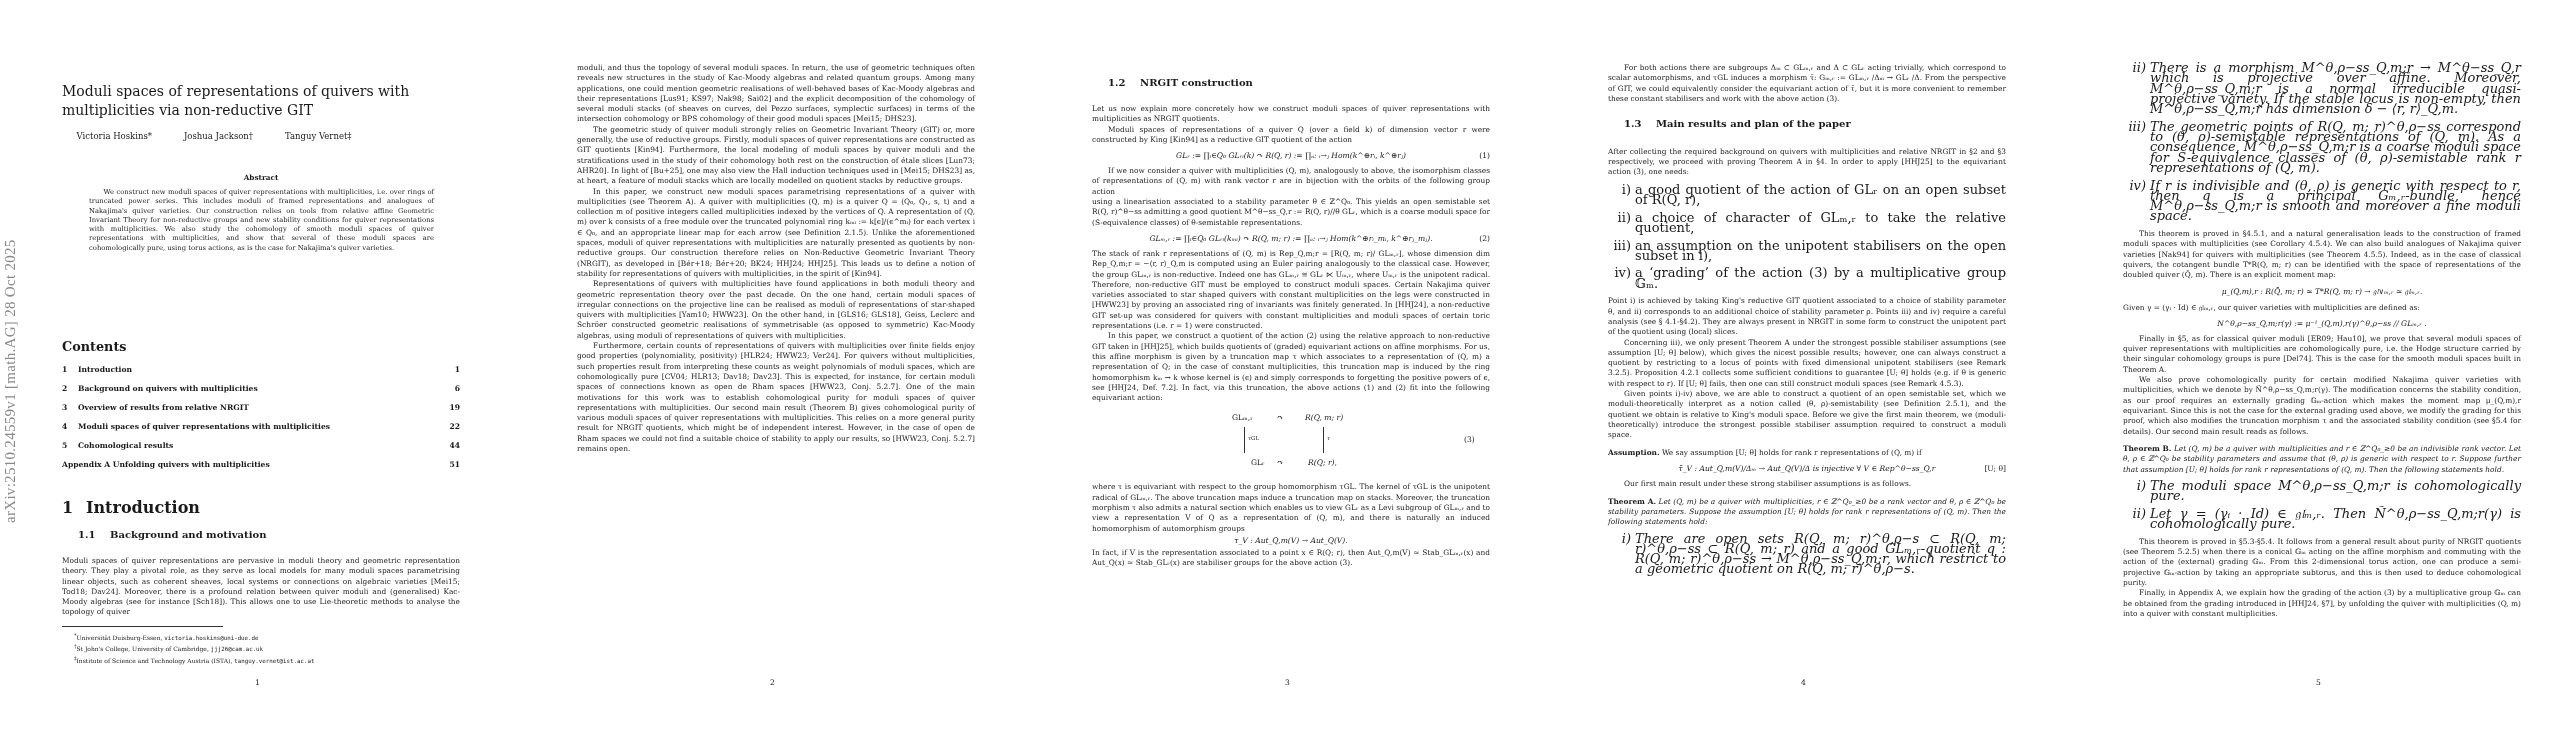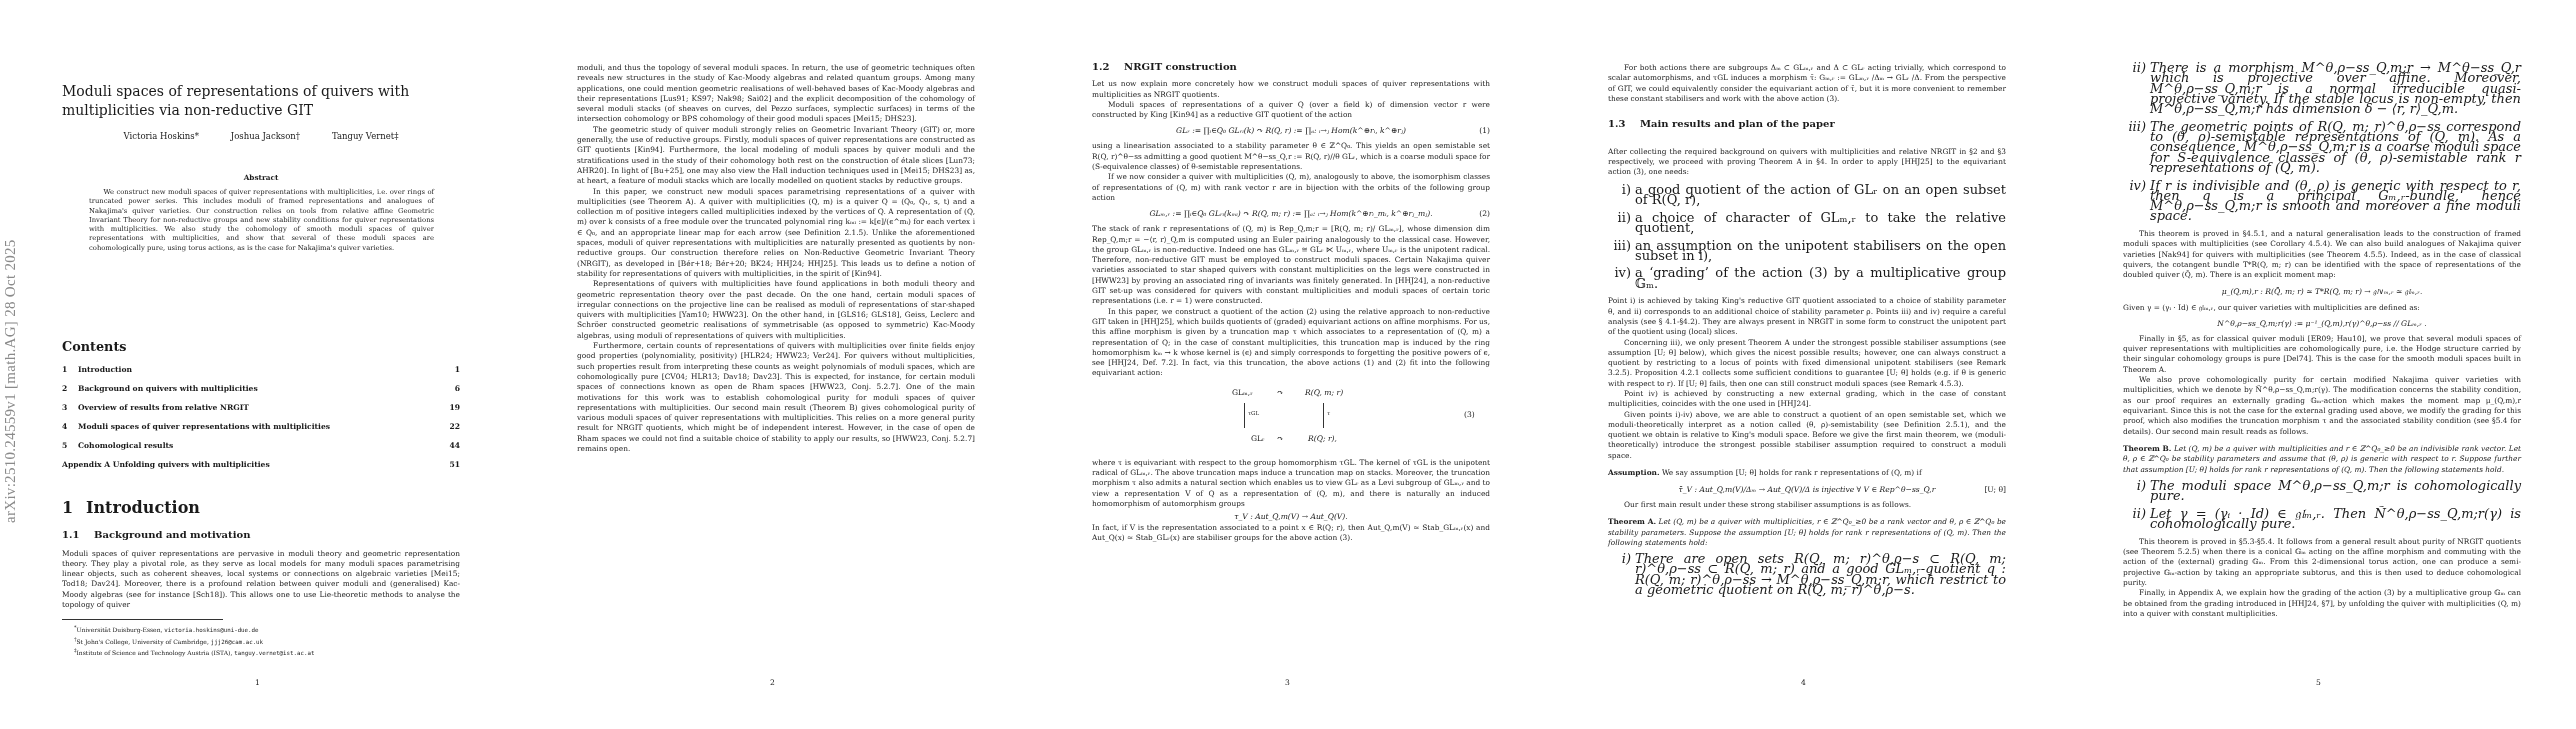--- a/index.html
+++ b/index.html
@@ -5,35 +5,35 @@
   html, body { margin:0; padding:0; background:#ffffff; }
   body { width:2576px; height:729px; position:relative; overflow:hidden;
          font-family:"DejaVu Serif","Liberation Serif",serif; color:#1a1a1a; }
   .page { position:absolute; top:0; width:515px; height:729px; background:#fff; box-sizing:border-box; }
   .col { position:absolute; left:62px; width:398px; }
   .p { font-size:7.4px; line-height:10.3px; text-align:justify; margin:0; }
   .p.ind { text-indent:16px; }
   .pn { position:absolute; left:0; width:515px; top:678px; text-align:center; font-size:7.6px; }
   .h1 { font-size:16px; font-weight:bold; margin:0; }
   .h1 .num { display:inline-block; width:24px; }
-  .h2 { font-size:10px; font-weight:bold; margin:0; }
+  .h2 { font-size:10px; font-weight:bold; margin:16px; }
   .h2 .num { display:inline-block; width:32px; }
   .eq { position:relative; text-align:center; font-size:7.6px; font-style:italic; margin:6px 0; }
   .eq .tag { position:absolute; right:0; top:0; font-style:normal; }
   .bold { font-weight:bold; }
   .it { font-style:italic; }
   .list { margin:0; padding:0; list-style:none; }
   .list li { font-size:13px; line-height:10.3px; position:relative; padding-left:27px; margin-bottom:7.3px; text-align:justify; }
   .list li .lab { position:absolute; left:0; width:23px; text-align:right; }
   .thm .p { font-style:italic; }
   .stamp { position:absolute; left:2.4px; top:158px; width:24px; height:365px; }
   .stamp span { position:absolute; left:0; top:365px; transform-origin:0 0; transform:rotate(-90deg);
                 font-family:"Liberation Serif","DejaVu Serif",serif; font-size:15px; color:#8a8a8a; white-space:nowrap; letter-spacing:0.3px; }
   .title { position:absolute; left:62px; width:398px; top:82px; text-align:left; font-size:14px; line-height:19px; }
-  .authors { position:absolute; left:62px; width:398px; top:131px; text-align:center; font-size:8.5px; }
+  .authors { position:absolute; left:62px; width:398px; top:131px; text-align:left; font-size:8.5px; }
   .authors span { margin:0 14.6px; }
   .abs-h { position:absolute; left:62px; width:398px; top:173px; text-align:center; font-size:7.3px; font-weight:bold; }
   .abs { position:absolute; left:89px; width:345px; top:188px; font-size:6.8px; line-height:9.3px; text-align:justify; text-indent:14.6px; margin:0; }
   .toc-h { position:absolute; left:62px; top:339px; font-size:12.8px; font-weight:bold; margin:0;}
   .toc { position:absolute; left:62px; width:398px; top:365px; }
   .toc-row { display:flex; font-size:7.6px; font-weight:bold; height:19px; }
   .toc-row .n { width:16px; }
   .toc-row .t { flex:1; }
   .toc-row .pg { width:24px; text-align:right; }
   .fnrule { width:161px; border-top:0.6px solid #333; margin:8.5px 0 3.6px 0; }
@@ -114,22 +114,22 @@
   </div>
   <div class="pn">2</div>
 </div>
 
 <div class="page" style="left:1030px;">
   <div class="col" style="top:61px;">
     <div class="h2"><span class="num">1.2</span><span>NRGIT construction</span></div>
     <p class="p" style="margin-top:7.3px;">Let us now explain more concretely how we construct moduli spaces of quiver representations with multiplicities as NRGIT quotients.</p>
     <p class="p ind">Moduli spaces of representations of a quiver Q (over a field k) of dimension vector r were constructed by King [Kin94] as a reductive GIT quotient of the action</p>
     <div class="eq"><span>GLᵣ := ∏ᵢ∈Q₀ GLᵣᵢ(k) ↷ R(Q, r) := ∏ₐ: ᵢ→ⱼ Hom(k^⊕rᵢ, k^⊕rⱼ)</span><span class="tag">(1)</span></div>
+    <p class="p ind">If we now consider a quiver with multiplicities (Q, m), analogously to above, the isomorphism classes of representations of (Q, m) with rank vector r are in bijection with the orbits of the following group action</p>
     <p class="p">using a linearisation associated to a stability parameter θ ∈ ℤ^Q₀. This yields an open semistable set R(Q, r)^θ−ss admitting a good quotient M^θ−ss_Q,r := R(Q, r)//θ GLᵣ, which is a coarse moduli space for (S-equivalence classes) of θ-semistable representations.</p>
-    <p class="p ind">If we now consider a quiver with multiplicities (Q, m), analogously to above, the isomorphism classes of representations of (Q, m) with rank vector r are in bijection with the orbits of the following group action</p>
     <div class="eq"><span>GLₘ,ᵣ := ∏ᵢ∈Q₀ GLᵣᵢ(kₘᵢ) ↷ R(Q, m; r) := ∏ₐ: ᵢ→ⱼ Hom(k^⊕rᵢ_mᵢ, k^⊕rⱼ_mⱼ).</span><span class="tag">(2)</span></div>
     <p class="p">The stack of rank r representations of (Q, m) is Rep_Q,m;r = [R(Q, m; r)/ GLₘ,ᵣ], whose dimension dim Rep_Q,m;r = −⟨r, r⟩_Q,m is computed using an Euler pairing analogously to the classical case. However, the group GLₘ,ᵣ is non-reductive. Indeed one has GLₘ,ᵣ ≅ GLᵣ ⋉ Uₘ,ᵣ, where Uₘ,ᵣ is the unipotent radical. Therefore, non-reductive GIT must be employed to construct moduli spaces. Certain Nakajima quiver varieties associated to star shaped quivers with constant multiplicities on the legs were constructed in [HWW23] by proving an associated ring of invariants was finitely generated. In [HHJ24], a non-reductive GIT set-up was considered for quivers with constant multiplicities and moduli spaces of certain toric representations (i.e. r = 1) were constructed.</p>
     <p class="p ind">In this paper, we construct a quotient of the action (2) using the relative approach to non-reductive GIT taken in [HHJ25], which builds quotients of (graded) equivariant actions on affine morphisms. For us, this affine morphism is given by a truncation map τ which associates to a representation of (Q, m) a representation of Q; in the case of constant multiplicities, this truncation map is induced by the ring homomorphism kₘ → k whose kernel is (ϵ) and simply corresponds to forgetting the positive powers of ϵ, see [HHJ24, Def. 7.2]. In fact, via this truncation, the above actions (1) and (2) fit into the following equivariant action:</p>
     <div class="diag">
       <div style="left:140px;top:3.6px;">GLₘ,ᵣ</div>
       <div style="left:185px;top:3.6px;">↷</div>
       <div style="left:213px;top:3.6px;font-style:italic;">R(Q, m; r)</div>
       <div style="left:152px;top:18px;height:25.5px;border-left:0.6px solid #333;"></div>
       <div style="left:156px;top:25.5px;font-size:5.5px;">τGL</div>
       <div style="left:231px;top:18px;height:25.5px;border-left:0.6px solid #333;"></div>
@@ -152,21 +152,20 @@
     <div class="h2" style="margin-top:13.4px;"><span class="num">1.3</span><span>Main results and plan of the paper</span></div>
     <p class="p" style="margin-top:18px;">After collecting the required background on quivers with multiplicities and relative NRGIT in §2 and §3 respectively, we proceed with proving Theorem A in §4. In order to apply [HHJ25] to the equivariant action (3), one needs:</p>
     <ul class="list" style="margin-top:7.3px;">
       <li><span class="lab">i)</span><span>a good quotient of the action of GLᵣ on an open subset of R(Q, r),</span></li>
       <li><span class="lab">ii)</span><span>a choice of character of GLₘ,ᵣ to take the relative quotient,</span></li>
       <li><span class="lab">iii)</span><span>an assumption on the unipotent stabilisers on the open subset in i),</span></li>
       <li><span class="lab">iv)</span><span>a ‘grading’ of the action (3) by a multiplicative group 𝔾ₘ.</span></li>
     </ul>
     <p class="p">Point i) is achieved by taking King's reductive GIT quotient associated to a choice of stability parameter θ, and ii) corresponds to an additional choice of stability parameter ρ. Points iii) and iv) require a careful analysis (see § 4.1-§4.2). They are always present in NRGIT in some form to construct the unipotent part of the quotient using (local) slices.</p>
     <p class="p ind">Concerning iii), we only present Theorem A under the strongest possible stabiliser assumptions (see assumption [U; θ] below), which gives the nicest possible results; however, one can always construct a quotient by restricting to a locus of points with fixed dimensional unipotent stabilisers (see Remark 3.2.5). Proposition 4.2.1 collects some sufficient conditions to guarantee [U; θ] holds (e.g. if θ is generic with respect to r). If [U; θ] fails, then one can still construct moduli spaces (see Remark 4.5.3).</p>
-    <p class="p ind">Point iv) is achieved by constructing a new external grading, which in the case of constant multiplicities, coincides with the one used in [HHJ24].</p>
     <p class="p ind">Given points i)-iv) above, we are able to construct a quotient of an open semistable set, which we moduli-theoretically interpret as a notion called (θ, ρ)-semistability (see Definition 2.5.1), and the quotient we obtain is relative to King's moduli space. Before we give the first main theorem, we (moduli-theoretically) introduce the strongest possible stabiliser assumption required to construct a moduli space.</p>
     <p class="p" style="margin-top:7.3px;"><span class="bold">Assumption.</span> <span>We say assumption [U; θ] holds for rank r representations of (Q, m) if</span></p>
     <div class="eq"><span>τ̄_V : Aut_Q,m(V)/Δₘ → Aut_Q(V)/Δ is injective ∀ V ∈ Rep^θ−ss_Q,r</span><span class="tag">[U; θ]</span></div>
     <p class="p ind">Our first main result under these strong stabiliser assumptions is as follows.</p>
     <div class="thm" style="margin-top:7.3px;">
       <p class="p"><span class="bold" style="font-style:normal;">Theorem A.</span> <span>Let (Q, m) be a quiver with multiplicities, r ∈ ℤ^Q₀_≥0 be a rank vector and θ, ρ ∈ ℤ^Q₀ be stability parameters. Suppose the assumption [U; θ] holds for rank r representations of (Q, m). Then the following statements hold:</span></p>
       <ul class="list" style="margin-top:6px;">
         <li class="it"><span class="lab">i)</span><span>There are open sets R(Q, m; r)^θ,ρ−s ⊂ R(Q, m; r)^θ,ρ−ss ⊂ R(Q, m; r) and a good GLₘ,ᵣ-quotient q : R(Q, m; r)^θ,ρ−ss → M^θ,ρ−ss_Q,m;r, which restrict to a geometric quotient on R(Q, m; r)^θ,ρ−s.</span></li>
       </ul>
     </div>

